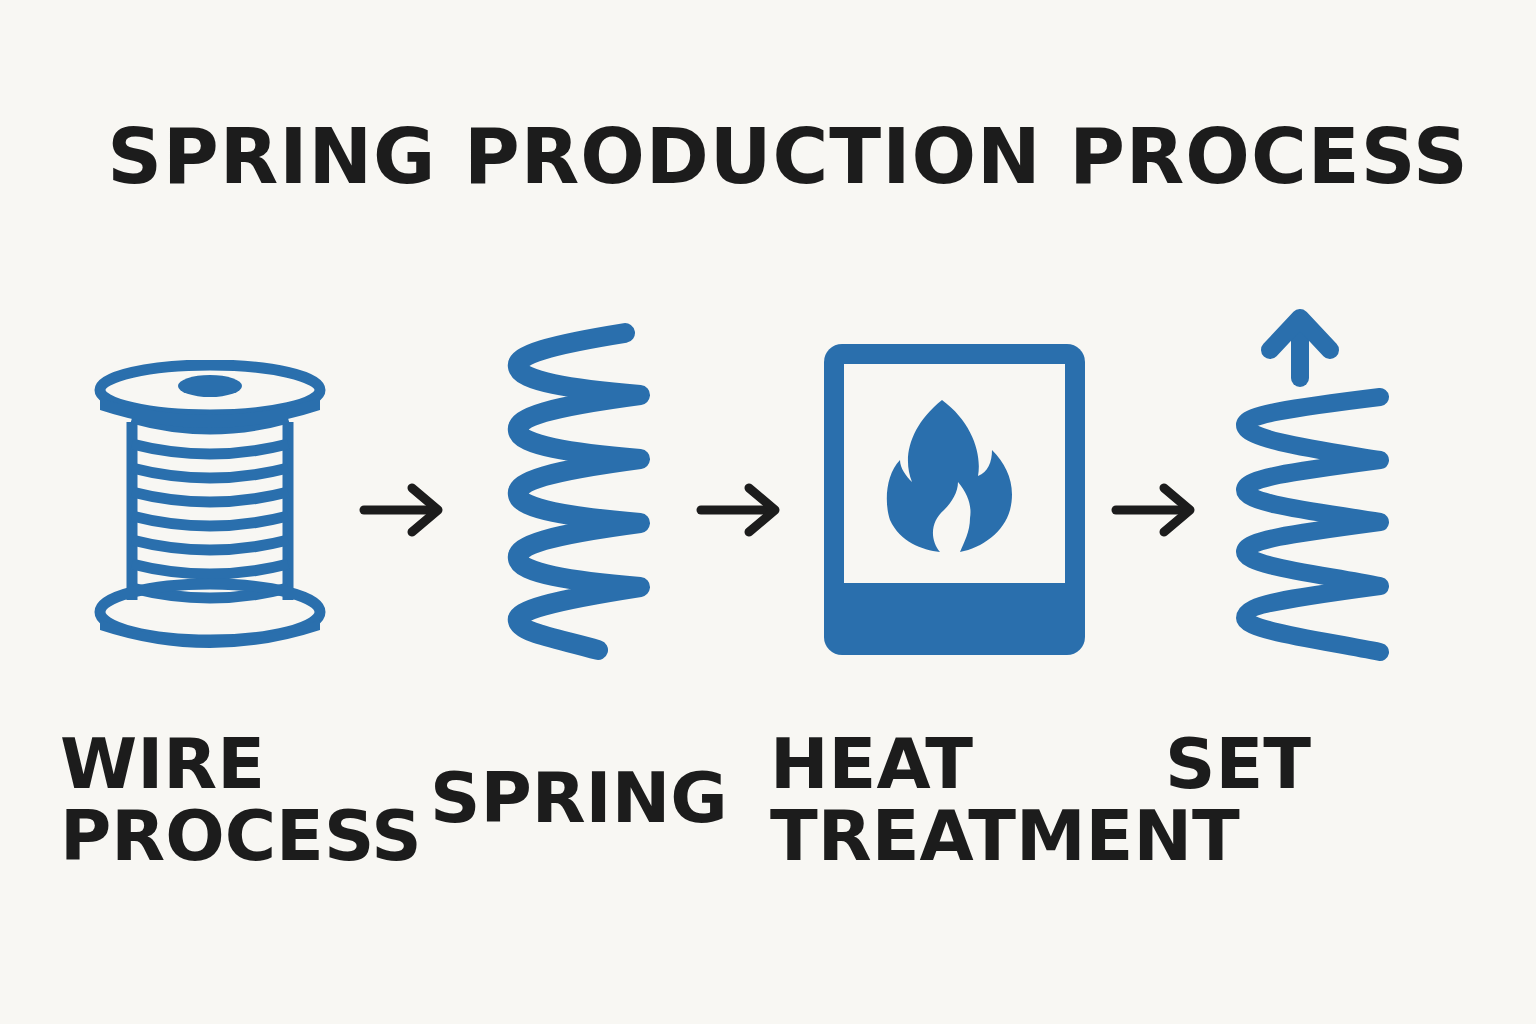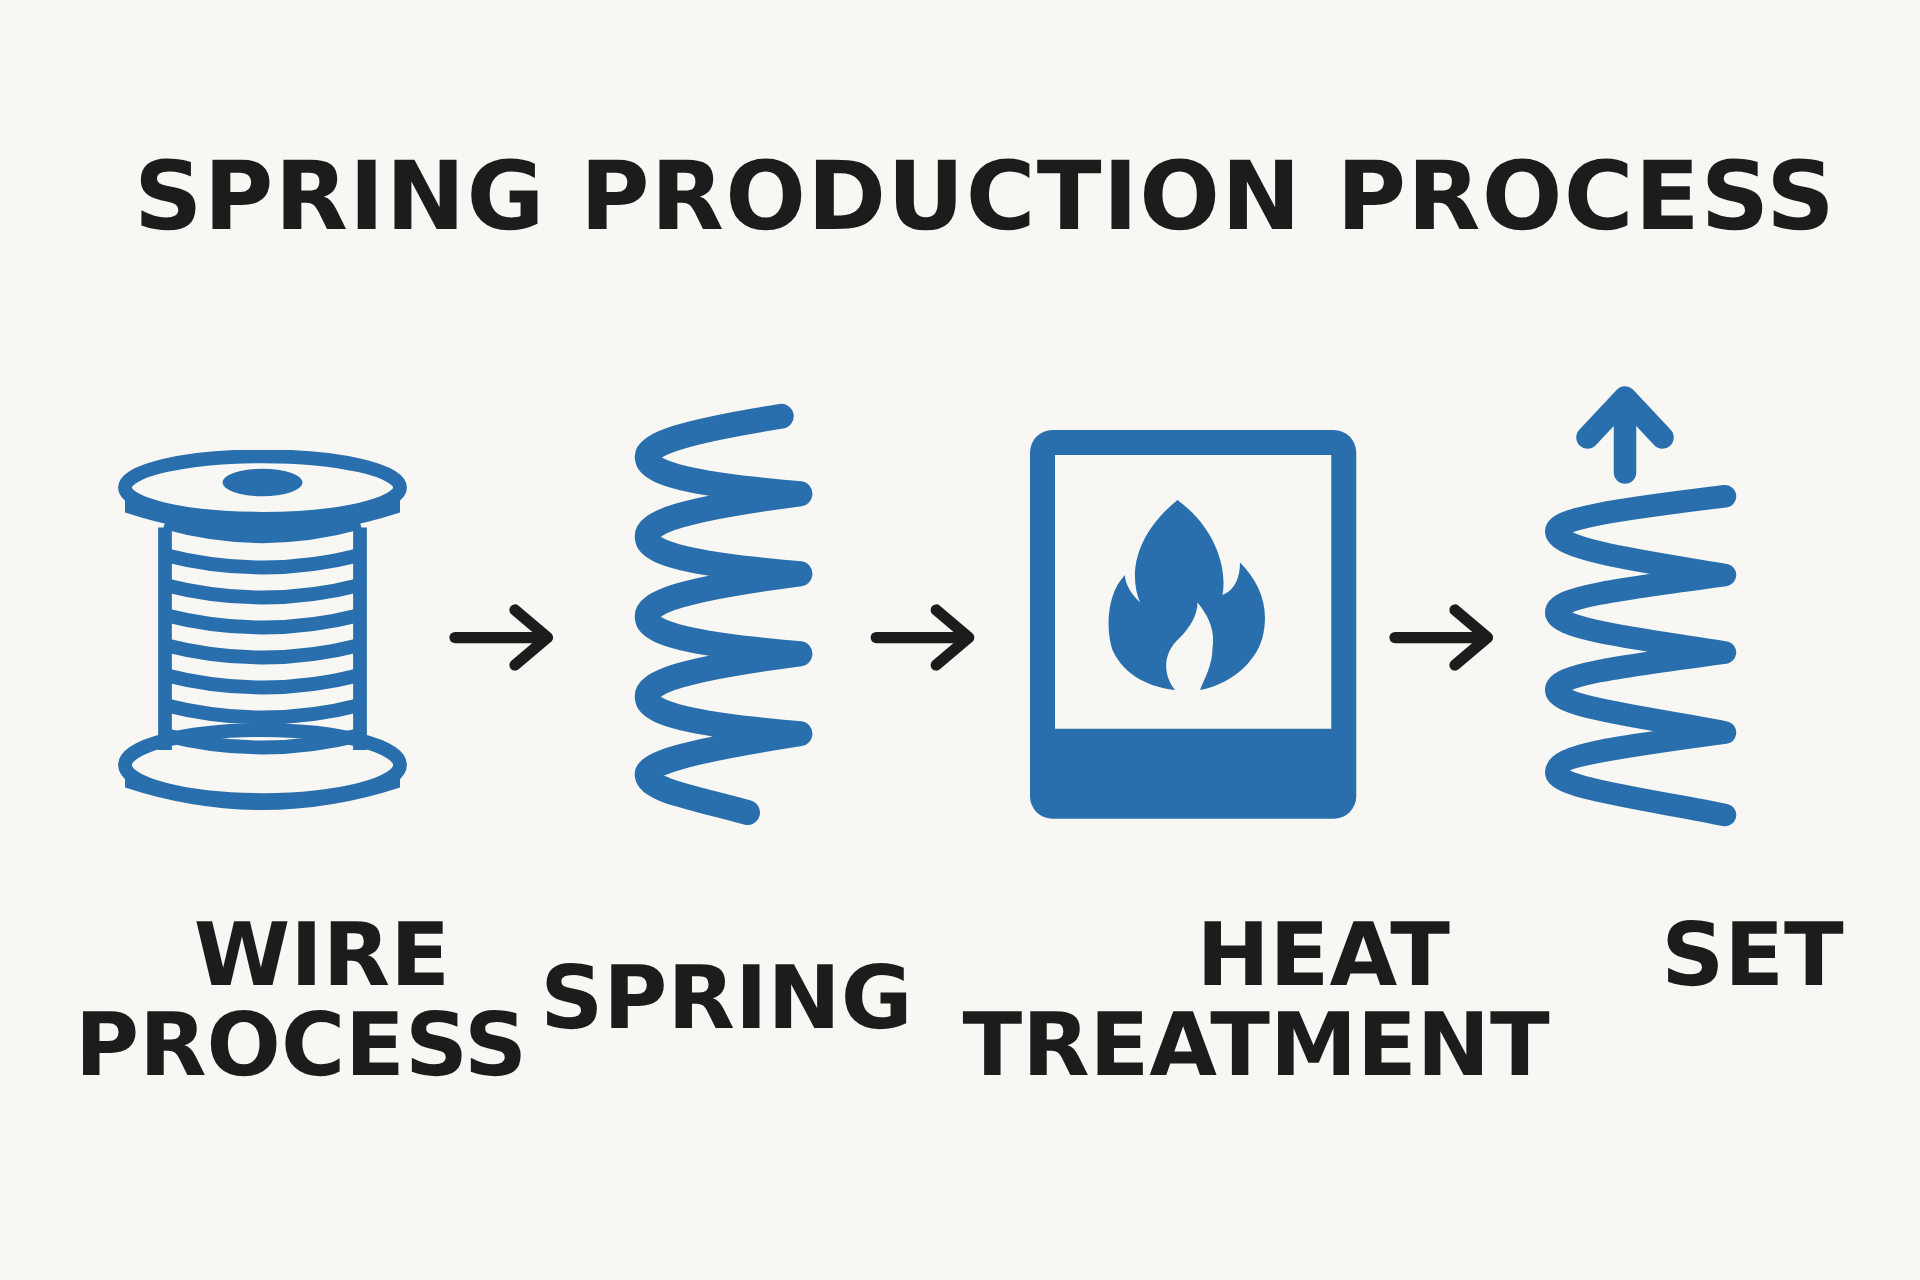--- a/index.html
+++ b/index.html
@@ -1,21 +1,21 @@
 <!DOCTYPE html>
 <html><head>
 <meta charset="utf-8">
 <style>
   html, body { margin:0; padding:0; }
   body { width:1536px; height:1024px; background:#f8f7f3; position:relative; overflow:hidden;
          font-family:"DejaVu Sans", sans-serif; color:#1a1a1a; }
   .title { position:absolute; left:0; width:1496px; top:112px; text-align:center;
            font-weight:bold; font-size:76px; letter-spacing:1px; color:#1c1c1c;margin-left:40px; }
   .icon { position:absolute; }
-  .label { position:absolute; text-align:right; font-weight:bold; font-size:70px;
+  .label { position:absolute; text-align:left; font-weight:bold; font-size:70px;
            line-height:72px; color:#1c1c1c; letter-spacing:0px; }
   .arrow { position:absolute; }
 </style>
 </head>
 <body>
 
 <div class="title">SPRING PRODUCTION PROCESS</div>
 
 <svg class="icon" style="left:90px;top:360px" width="240" height="290" viewBox="0 0 240 290">
   <g fill="none" stroke="#2a6fad" stroke-width="11">

